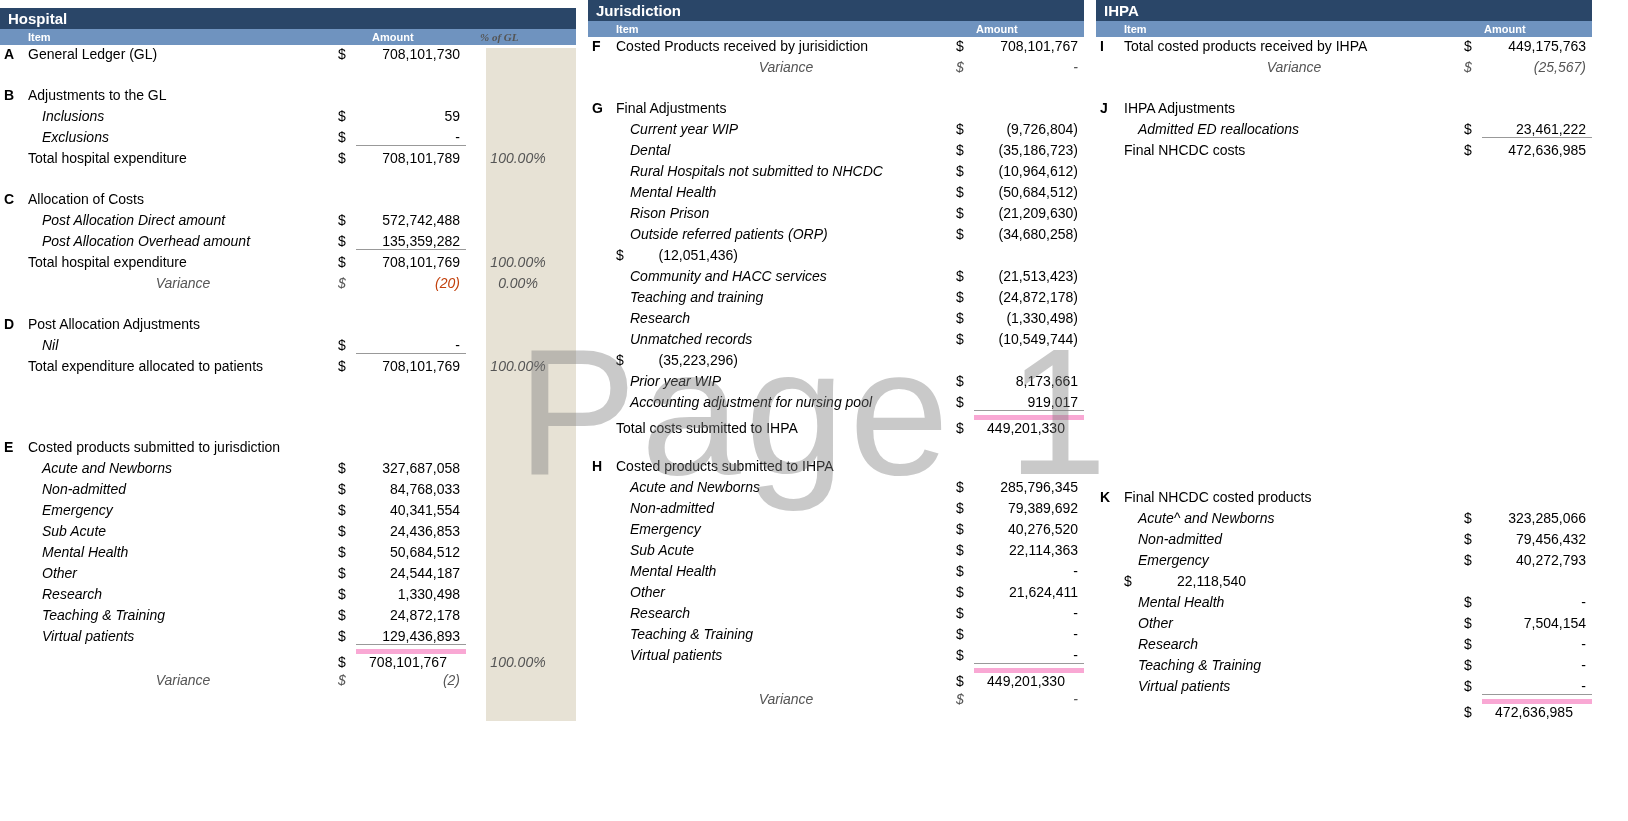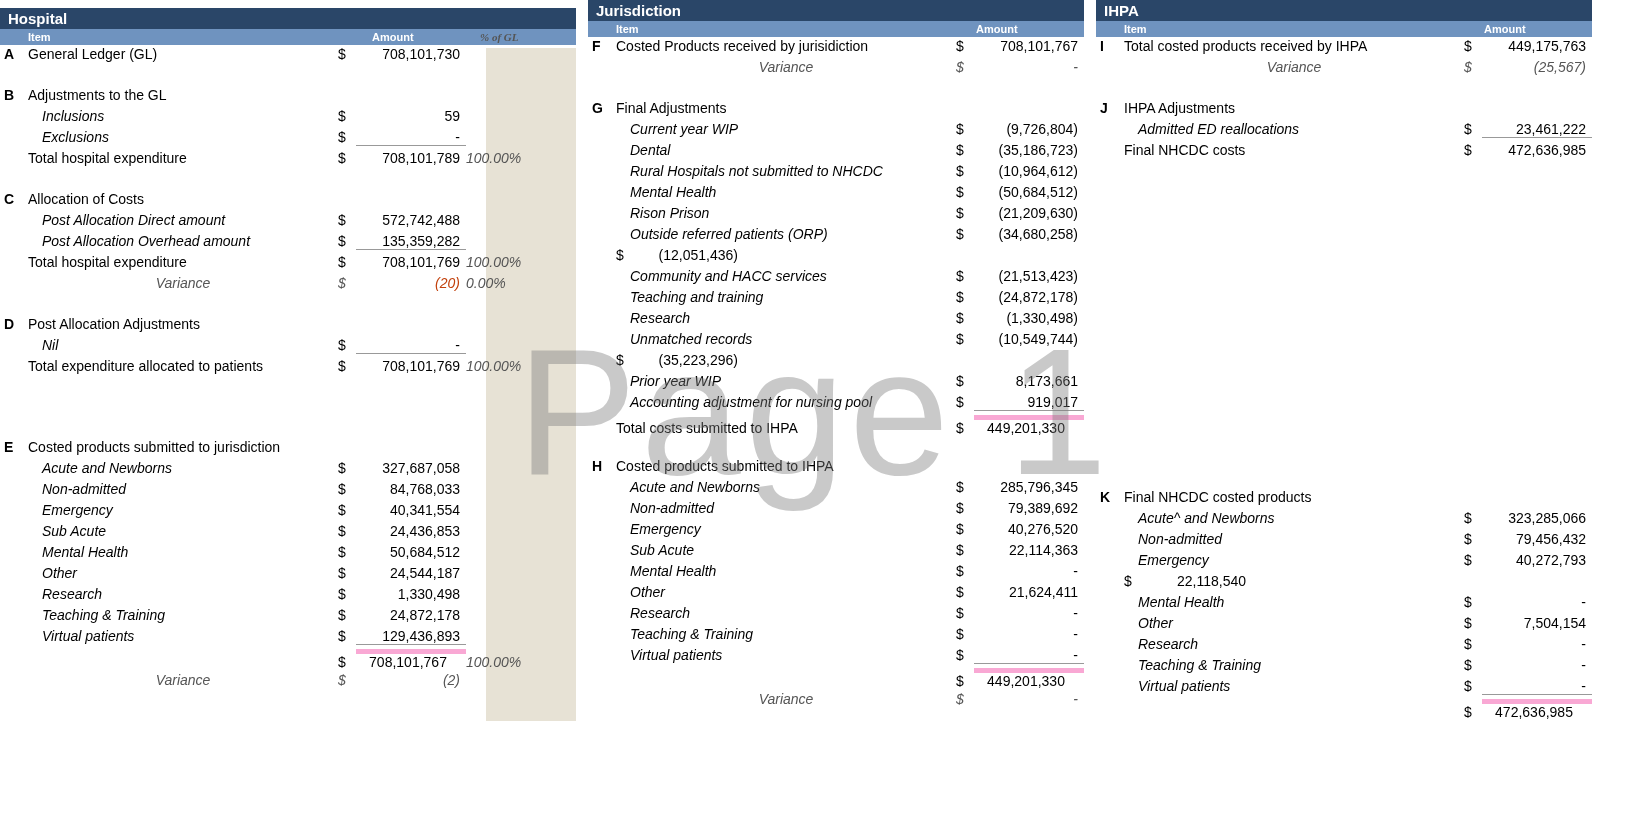--- a/index.html
+++ b/index.html
@@ -62,21 +62,21 @@
   .row {
     display: flex;
     align-items: baseline;
     padding: 1px 0;
     min-height: 21px;
   }
   .c-letter { width: 28px; text-align: left; padding-left: 4px; font-weight: bold; }
   .c-item { flex: 1; }
   .c-cur { width: 18px; text-align: left; }
   .c-amt { width: 110px; text-align: right; padding-right: 6px; }
-  .c-pct { width: 110px; text-align: left; padding-right: 6px; font-style: italic; color:#555;}
+  .c-pct { width: 110px; text-align: center; padding-right: 6px; font-style: italic; color:#555;}
   .indent1 { padding-left: 14px; }
   .italic { font-style: italic; }
   .bold { font-weight: normal; }
   .variance { font-style: italic; color: #555; text-align: center; }
   .pct-col-bg {
     position: absolute;
     top: 40px;
     bottom: 0;
     right: 0;
     width: 90px;

